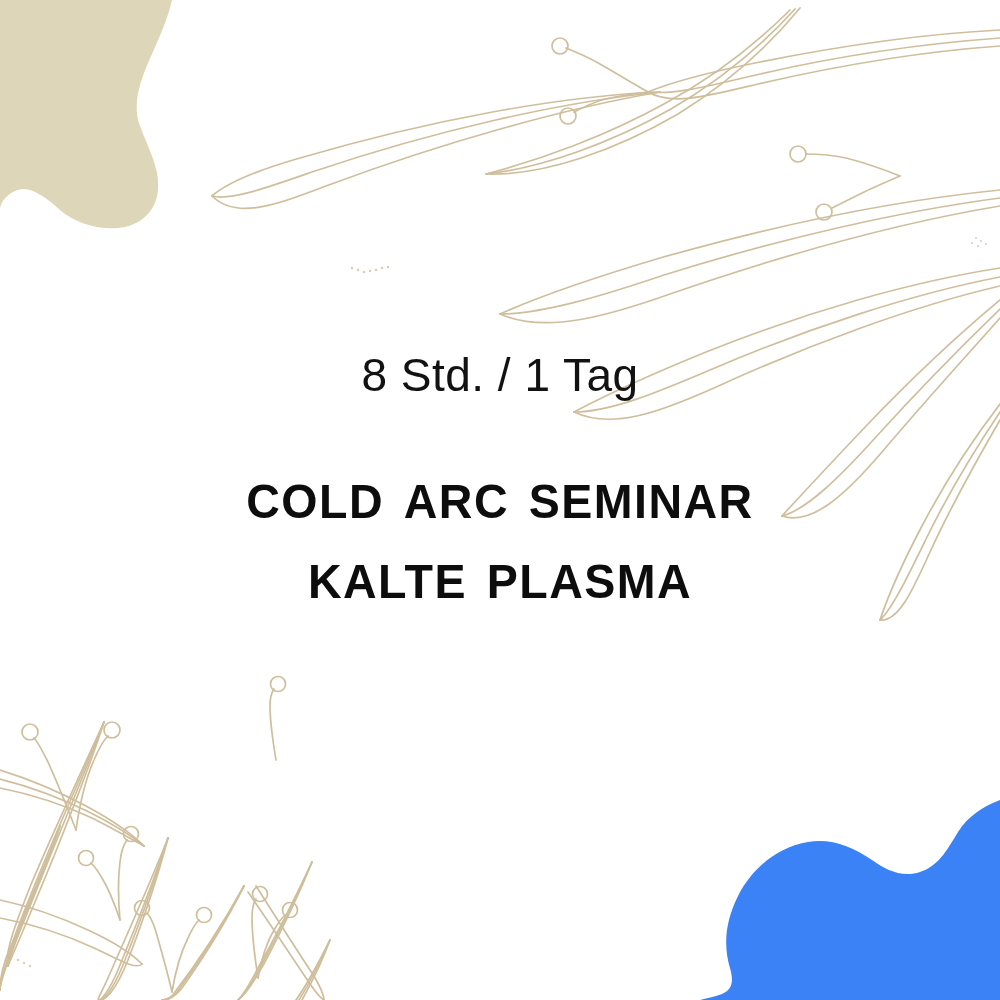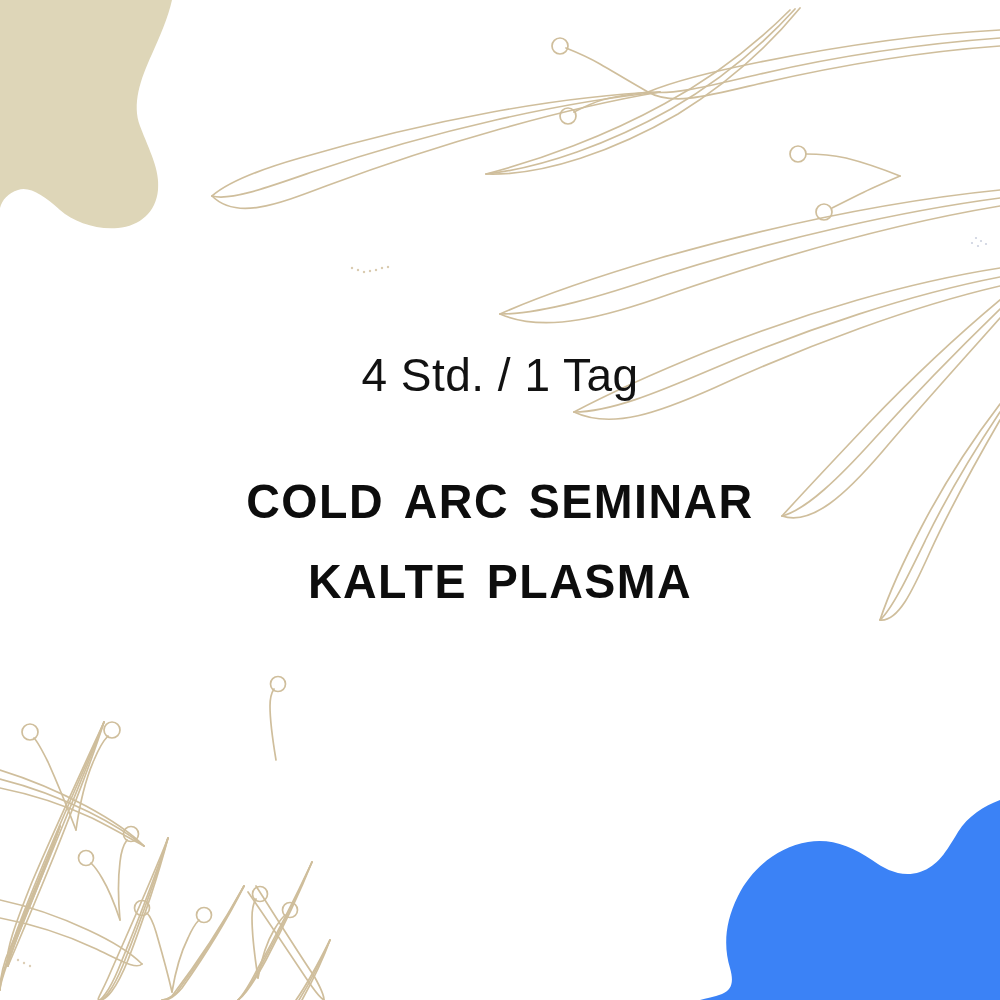--- a/index.html
+++ b/index.html
@@ -261,20 +261,20 @@
 
       <g fill="#CDBB97" stroke="none" opacity="0.75">
         <circle cx="18" cy="960" r="1.2"></circle>
         <circle cx="24" cy="963" r="1.2"></circle>
         <circle cx="30" cy="966" r="1.2"></circle>
       </g>
     </g>
   </svg>
 
   <div class="text-block">
-    <span class="subtitle">4 Std. / 1 Tag</span>
+    <span class="subtitle">8 Std. / 1 Tag</span>
     <h1 class="title">
       <span class="title-line">Cold Arc Seminar</span>
       <span class="title-line">Kalte Plasma</span>
     </h1>
   </div>
 
 </div>
 
 </body></html>

